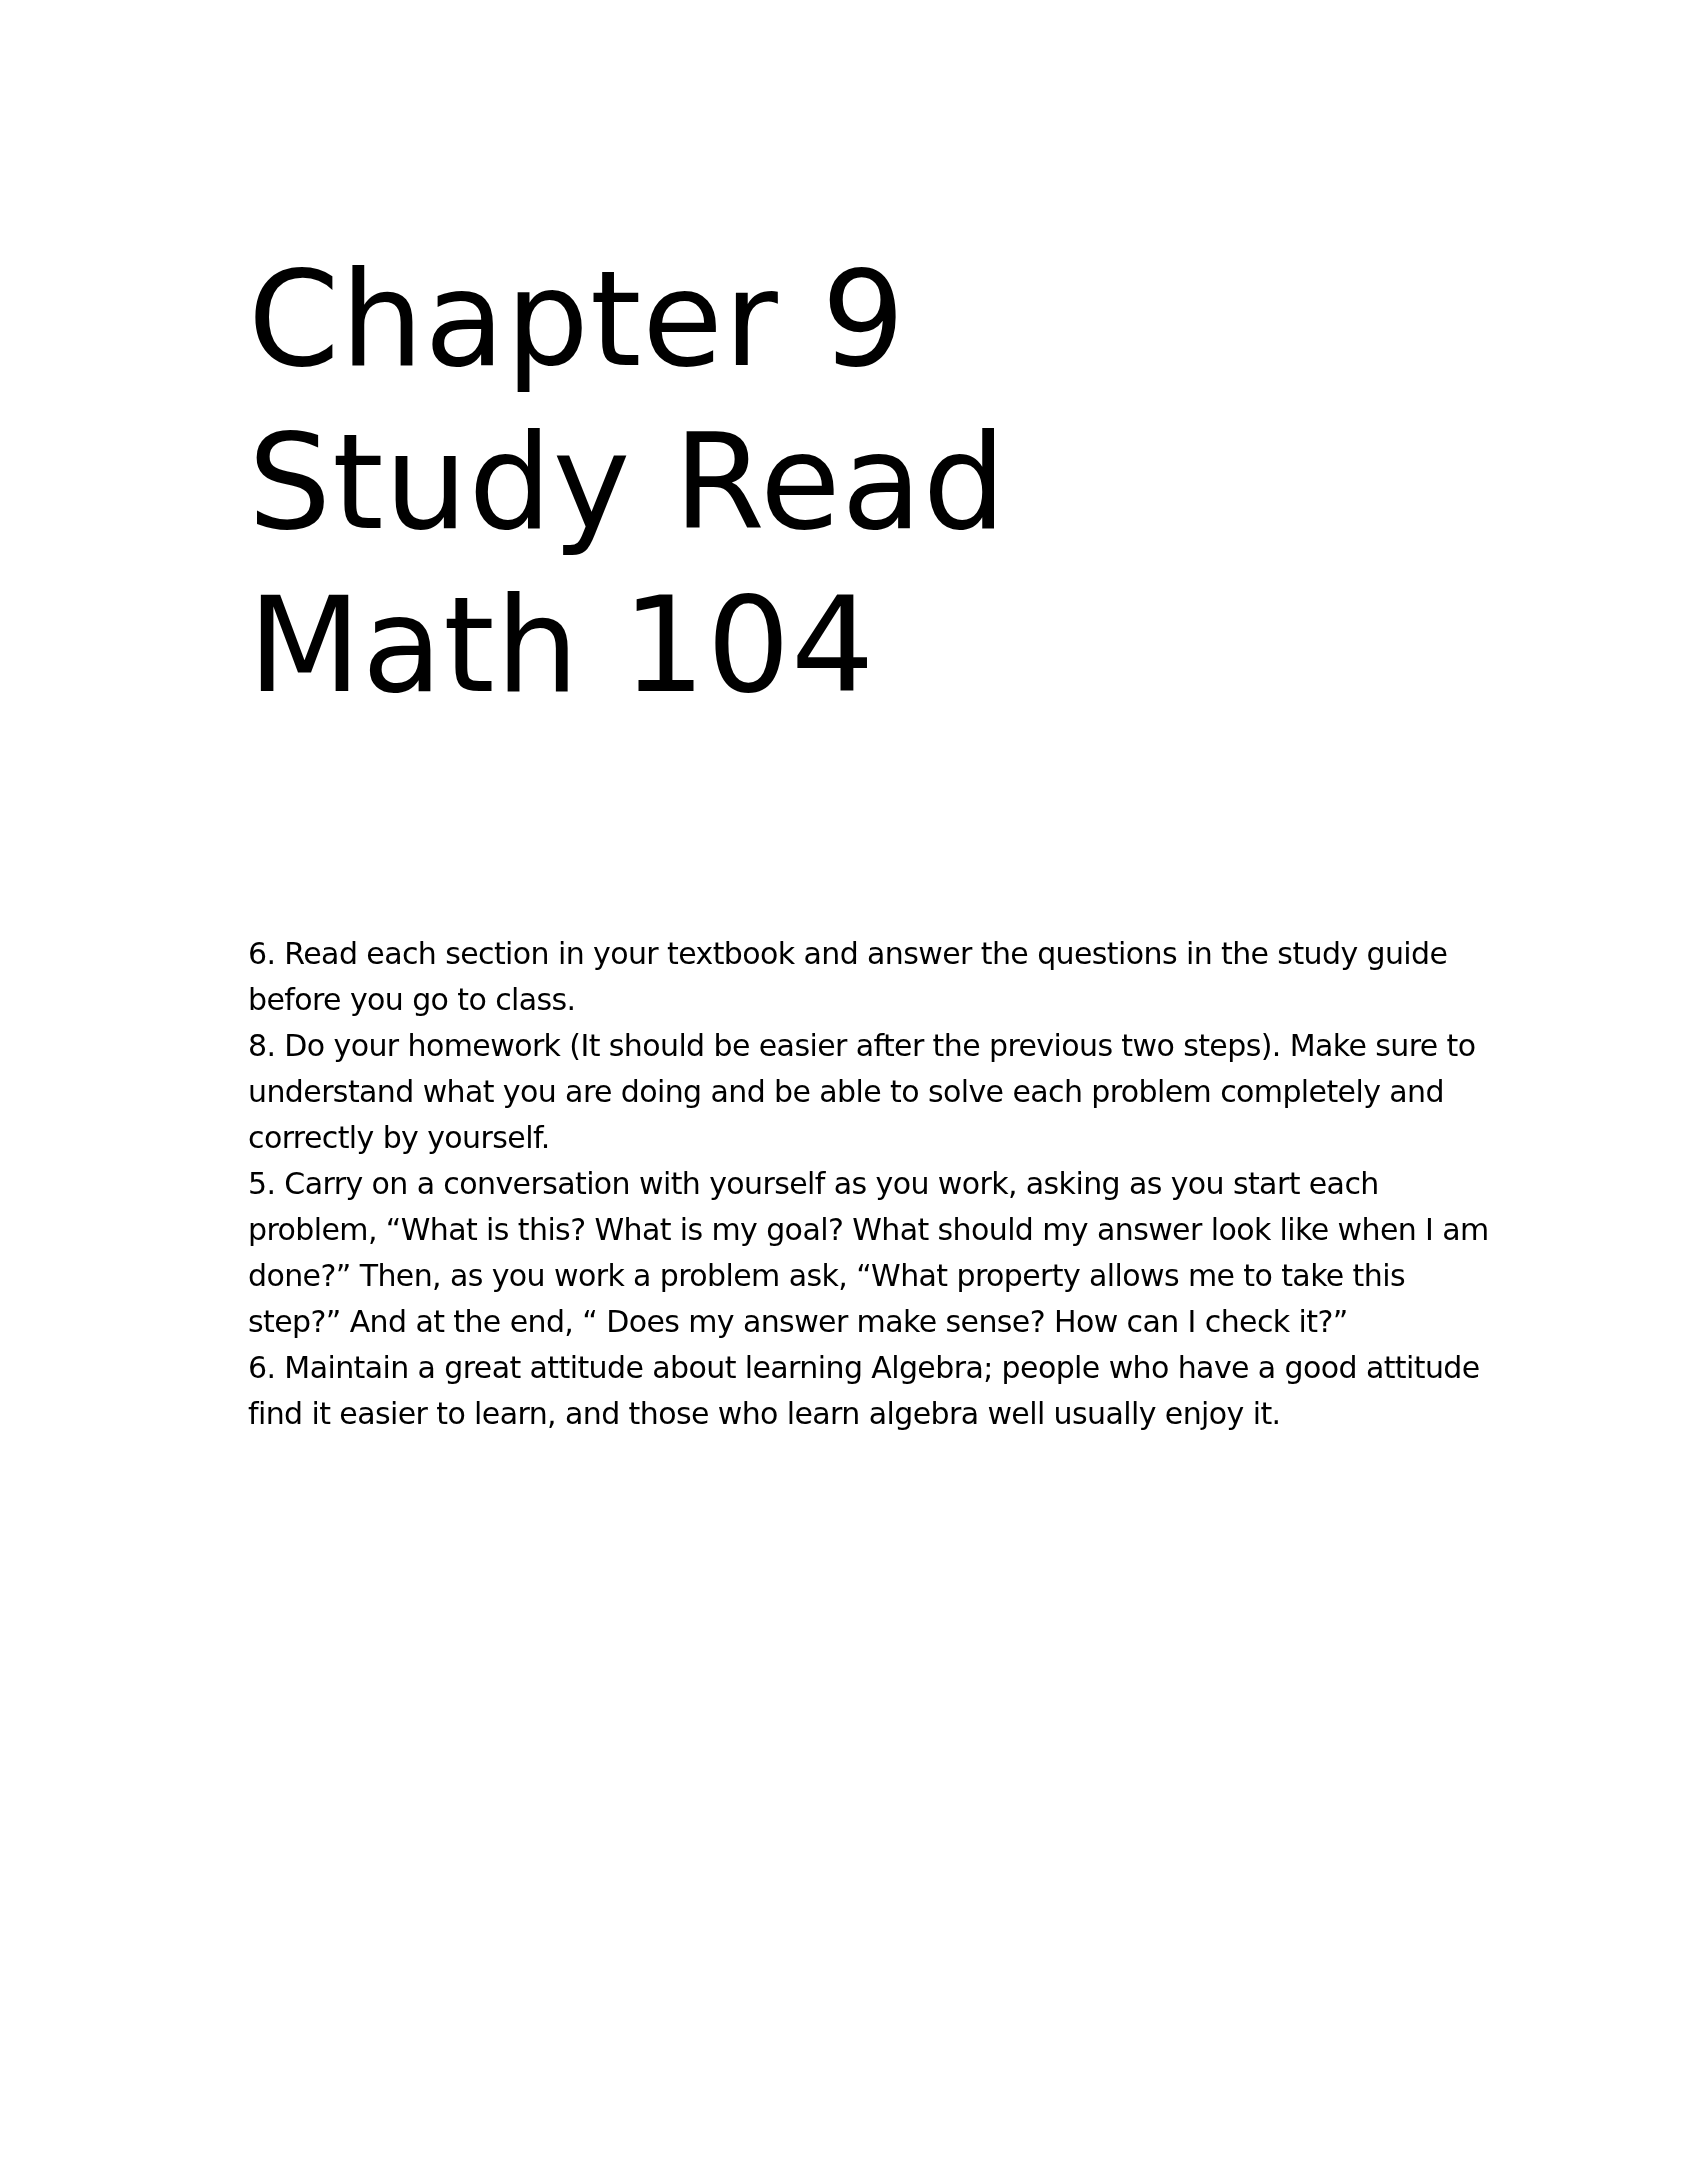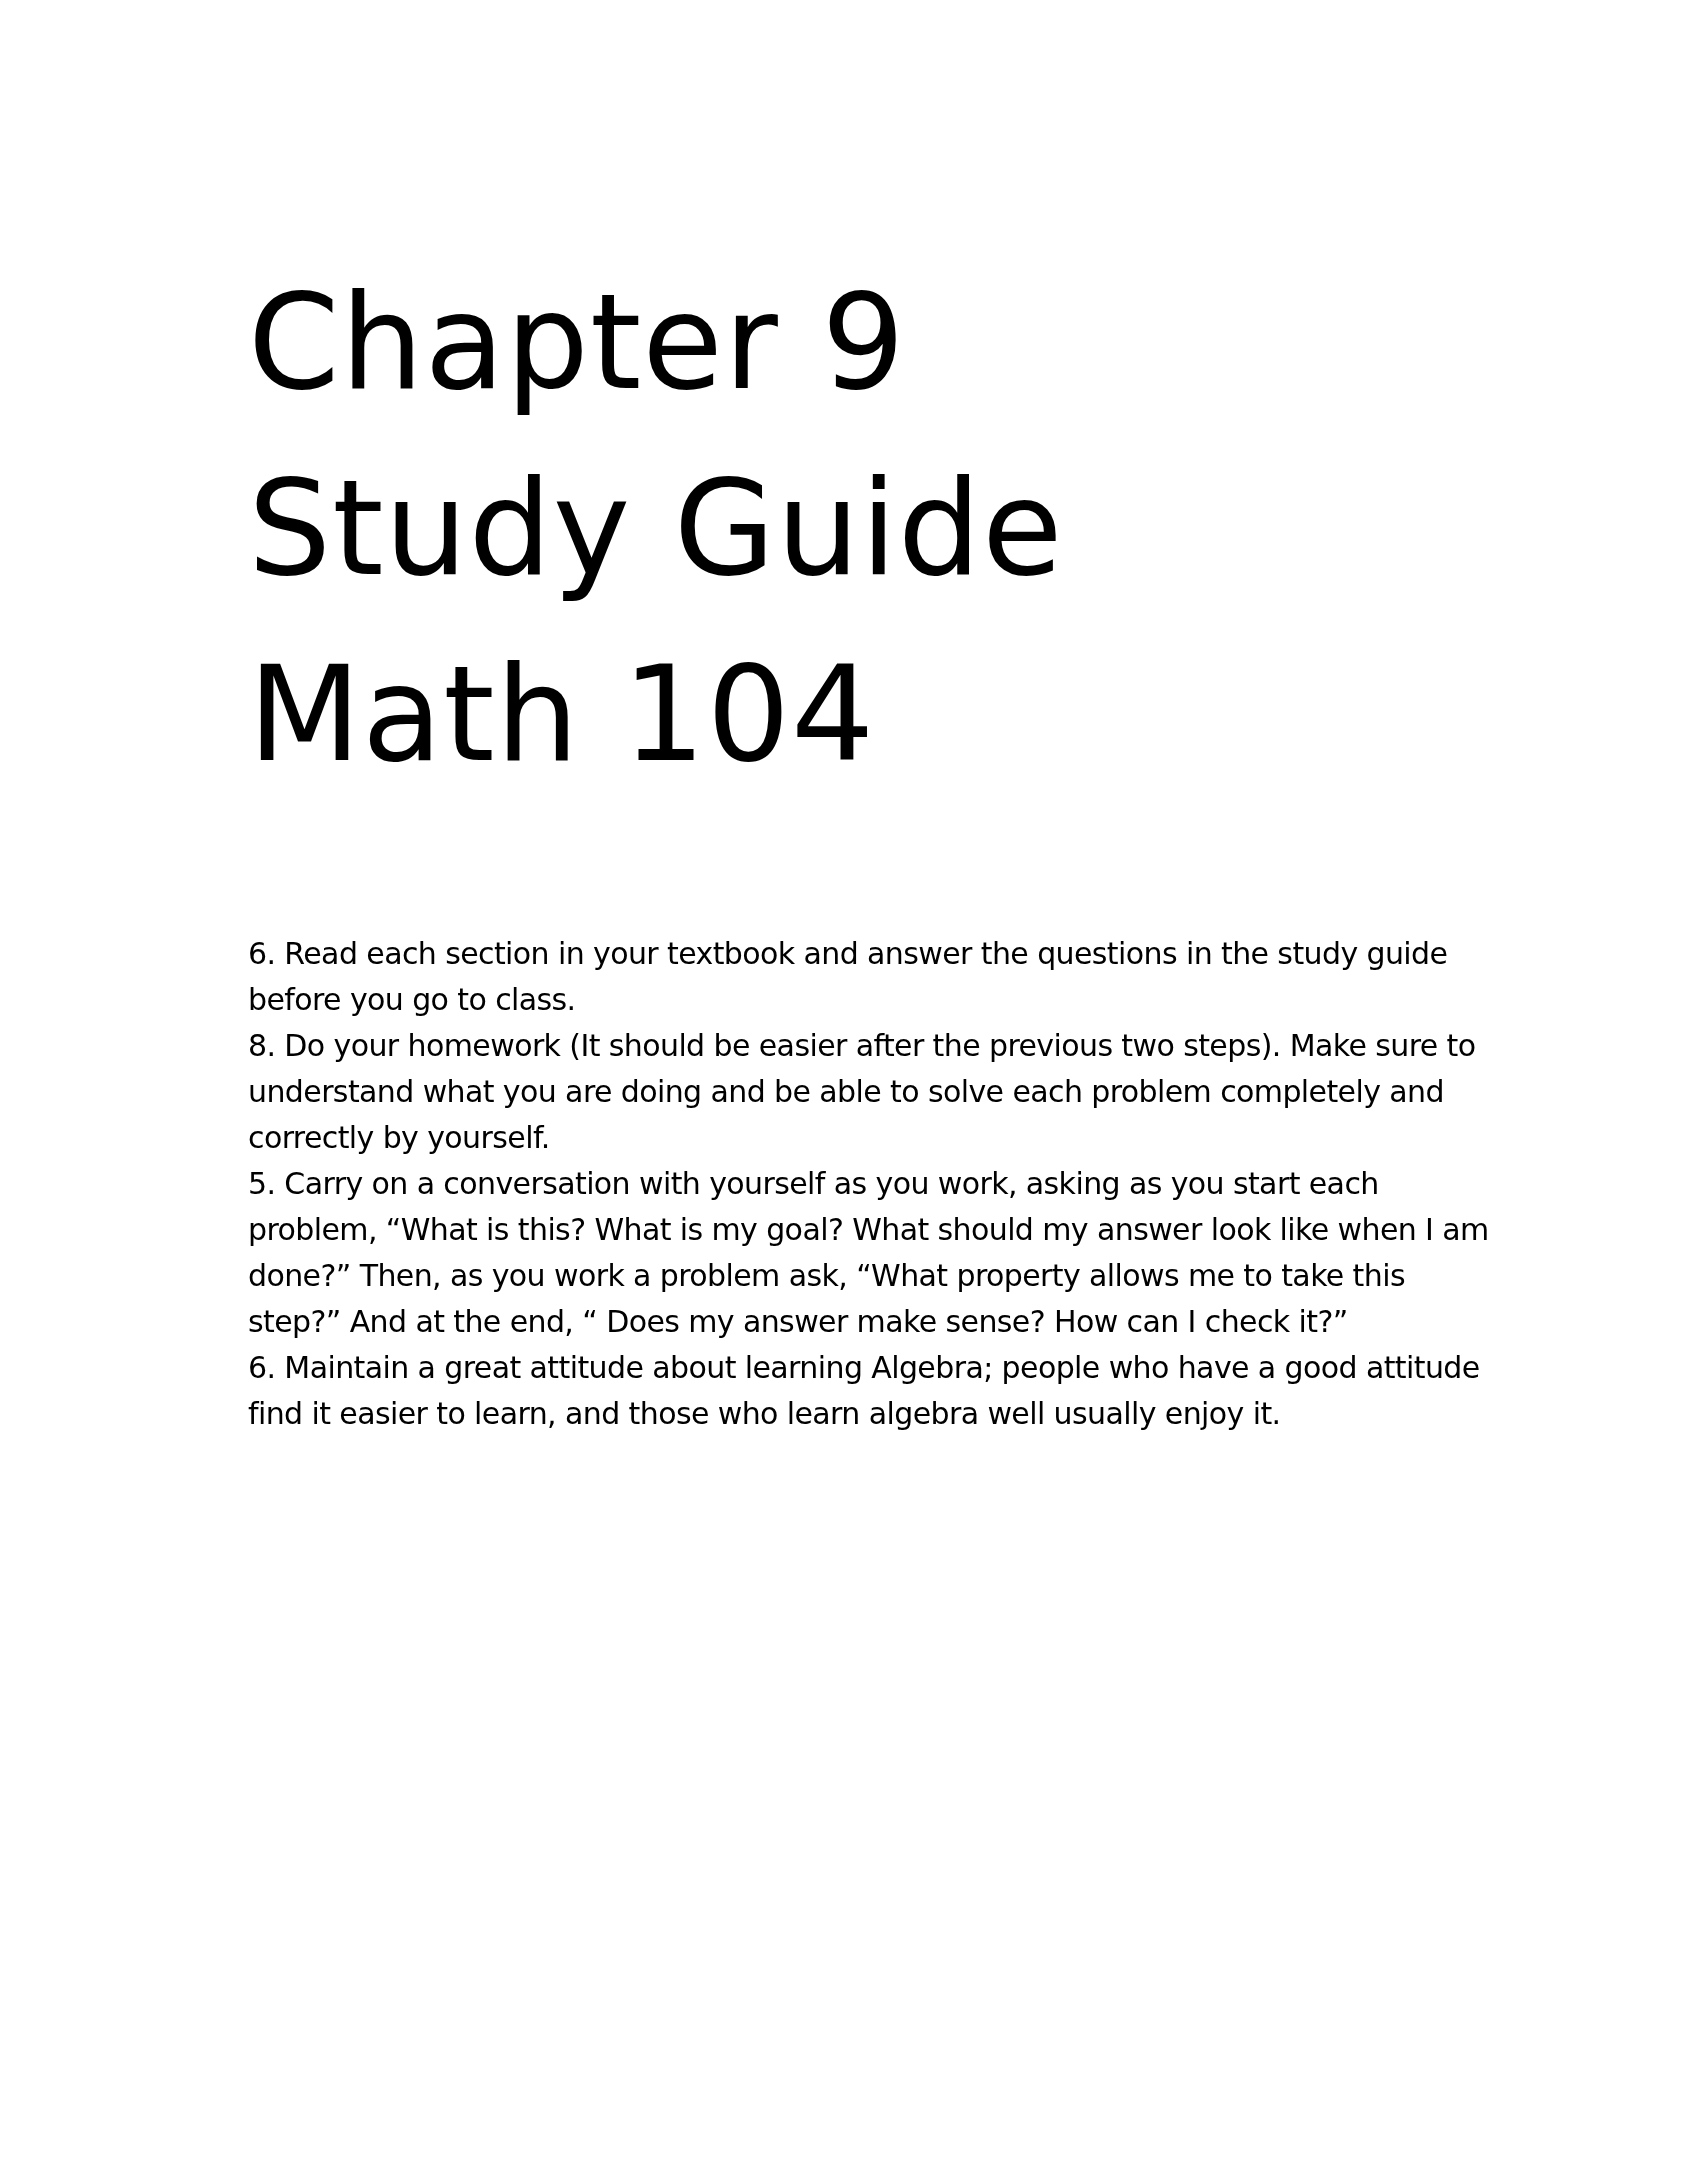--- a/index.html
+++ b/index.html
@@ -1,34 +1,34 @@
 <!DOCTYPE html>
 <html><head>
 <meta charset="utf-8">
 <style>
   html, body { margin: 0; padding: 0; background: #ffffff; }
   body { width: 1683px; height: 2178px; position: relative; overflow: hidden;
          font-family: "DejaVu Sans", sans-serif; color: #000; }
   .title { position: absolute; left: 248px; top: 238px; margin: 0;
            font-family: "DejaVu Sans", sans-serif; font-weight: normal;
            font-size: 131px; line-height: 163px; letter-spacing: 1px; }
-  .title span { display: block; margin-top: 23px; }
+  .title span { display: block; }
   .list { position: absolute; left: 248px; top: 931px; width: 1247px;
           margin: 0; padding: 0; list-style: none;
           font-family: "DejaVu Sans", sans-serif; font-size: 30px;
           line-height: 46px; letter-spacing: -0.6px; }
   .list li { margin: 0; padding: 0; }
   .u { text-decoration-thickness: 3px; text-underline-offset: 5px; }
 </style>
 </head>
 <body>
 
 <h1 class="title">
   <span>Chapter 9</span>
-  <span>Study Guide</span>
+  <span>Study Read</span>
   <span>Math 104</span>
 </h1>
 
 <ol class="list">
   <li><span>6. Read each section in your textbook and answer the questions in the study guide </span><span class="u">before</span><span> you go to class.</span></li>
   <li>8. Do your homework (It should be easier after the previous two steps). Make sure to understand what you are doing and be able to solve each problem completely and correctly by yourself.</li>
   <li>5. Carry on a conversation with yourself as you work, asking as you start each problem, “What is this? What is my goal? What should my answer look like when I am done?” Then, as you work a problem ask, “What property allows me to take this step?” And at the end, “ Does my answer make sense? How can I check it?”</li>
   <li>6. Maintain a great attitude about learning Algebra; people who have a good attitude find it easier to learn, and those who learn algebra well usually enjoy it.</li>
 </ol>
 

